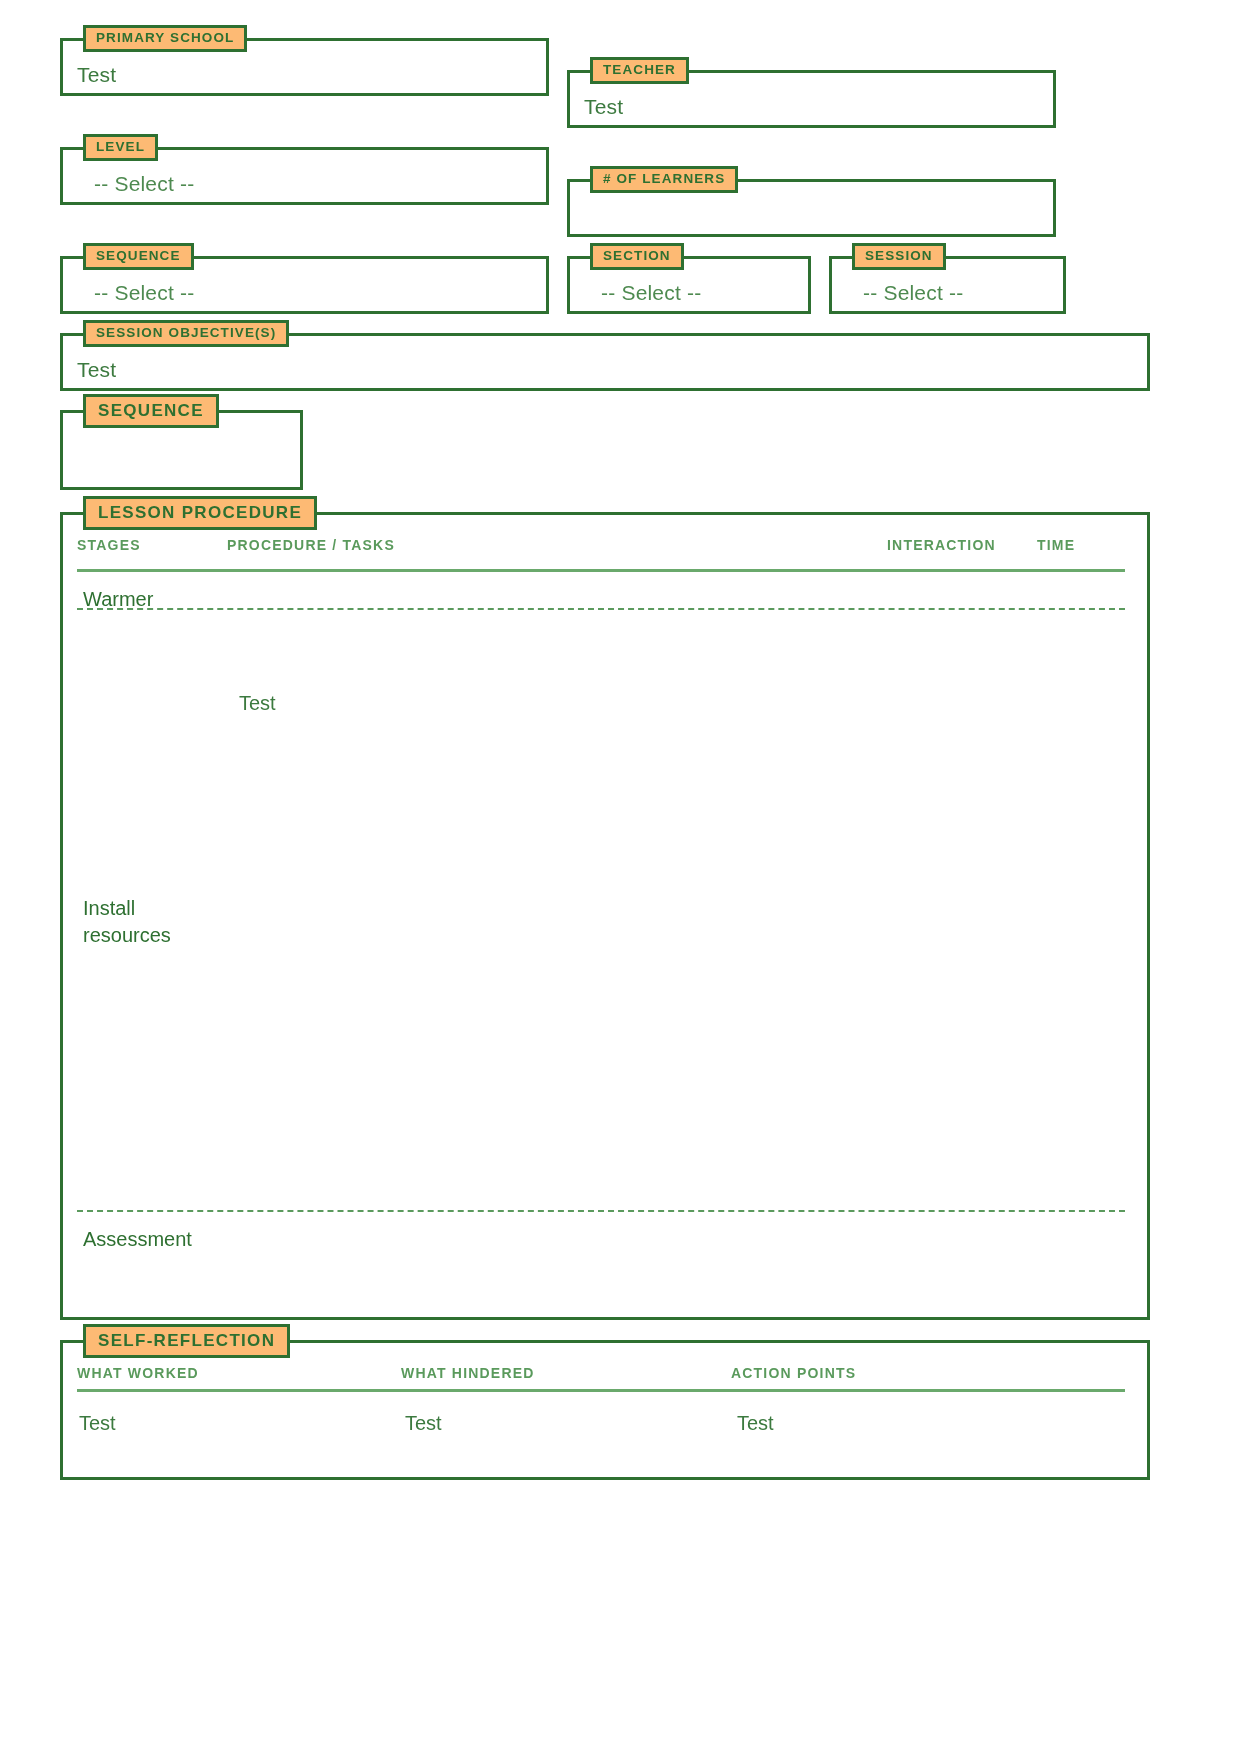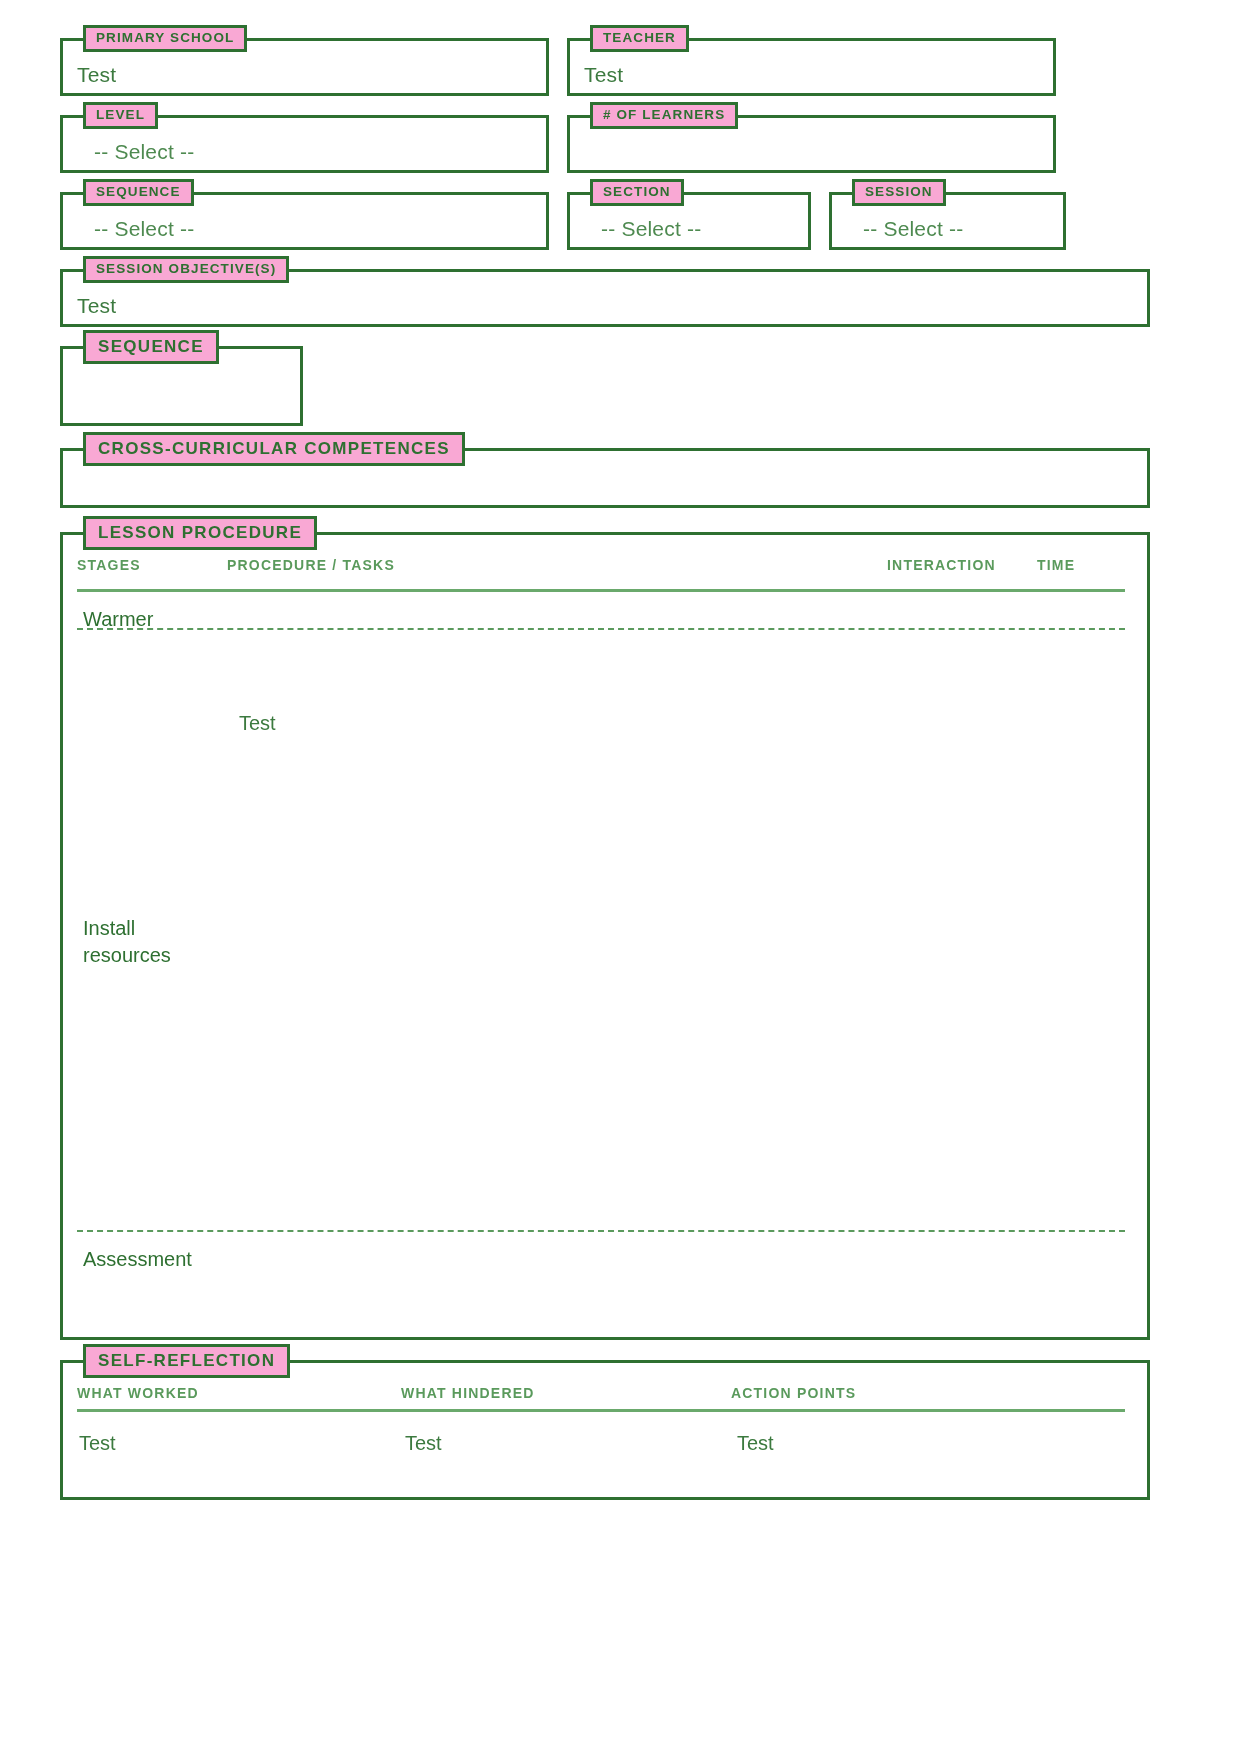--- a/index.html
+++ b/index.html
@@ -30,21 +30,21 @@
     position: relative;
     border: 3px solid #2e7031;
     box-sizing: border-box;
     background: #ffffff;
     padding: 0;
   }
   .fs > .lg {
     position: absolute;
     top: -16px;
     left: 20px;
-    background: #f9a8d4;
+    background: #fdba74;
     border: 3px solid #2e7031;
     box-sizing: border-box;
     padding: 3px 10px 4px 10px;
     font-size: 13.5px;
     font-weight: bold;
     letter-spacing: 1.1px;
     color: #2e7031;
     line-height: 1;
     white-space: nowrap;
   }
@@ -65,21 +65,21 @@
     margin-left: 17px;
   }
 
   
   .row {
     display: flex;
     gap: 18px;
     margin-bottom: 19px;
   }
   .col-left  { width: 489px; flex: none; }
-  .col-right { width: 489px; flex: none; }
+  .col-right { width: 489px; flex: none; margin-top: 32px; }
 
   
   .r1 .fs, .r2 .fs, .r3 .fs { height: 58px; }
 
   .sec-box { width: 244px; flex: none; height: 58px; }
   .ses-box { width: 237px; flex: none; height: 58px; }
 
   .objective-box { width: 100%; height: 58px; }
 
   .tc-box  { width: 747px; flex: none; height: 80px; }
@@ -230,26 +230,20 @@
     </div>
   </div>
 
   <div class="row" style="margin-bottom:22px;">
     <div class="fs mat-box">
       <span class="lg big">SEQUENCE</span>
       <div class="val"></div>
     </div>
   </div>
 
-  <div class="row" style="margin-bottom:24px;">
-    <div class="fs cc-box">
-      <span class="lg big">CROSS-CURRICULAR COMPETENCES</span>
-      <div class="val"></div>
-    </div>
-  </div>
 
   <div class="fs lp-box">
     <span class="lg big">LESSON PROCEDURE</span>
     <div class="lp-inner">
 
       <div class="lp-head">
         <div class="c-stage">STAGES</div>
         <div class="c-proc">PROCEDURE / TASKS</div>
         <div class="c-inter">INTERACTION</div>
         <div class="c-time">TIME</div>

